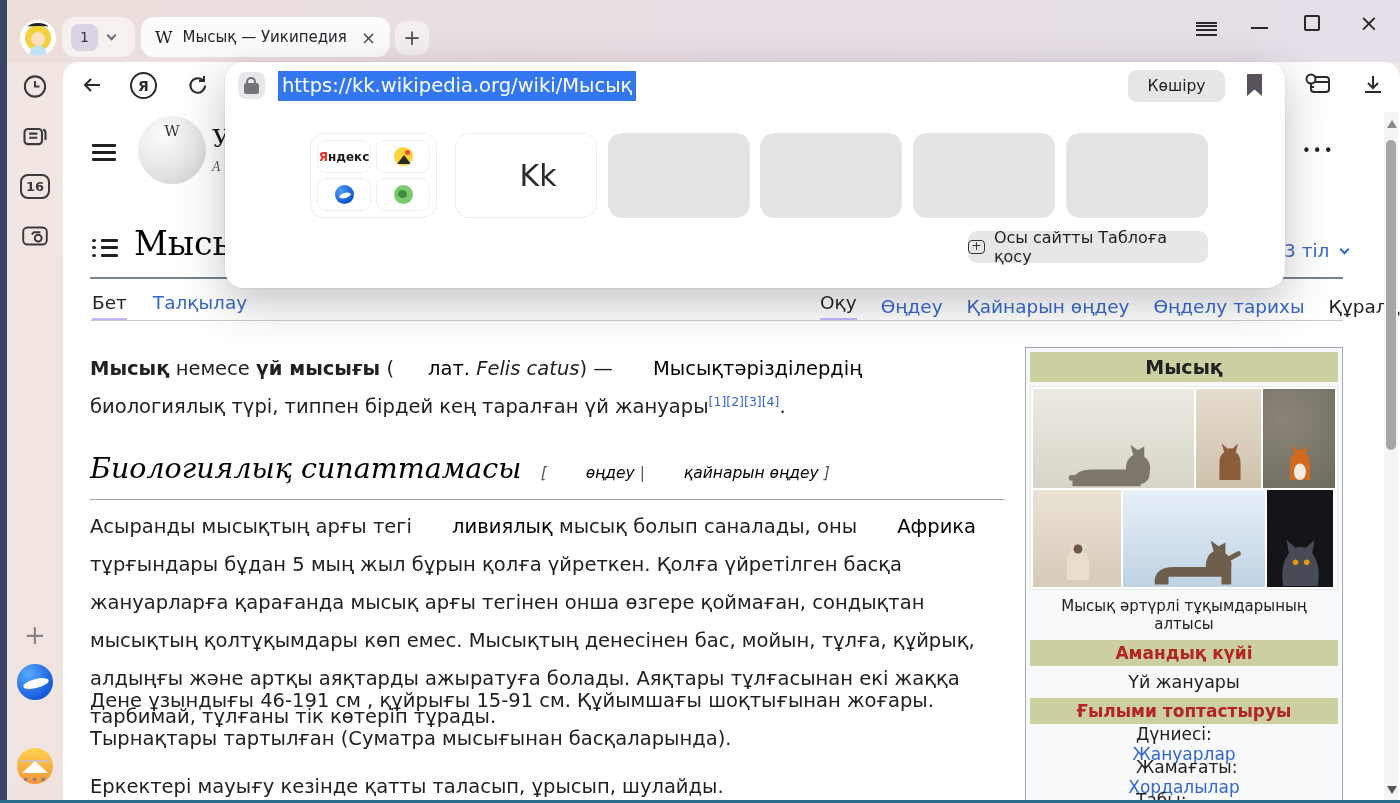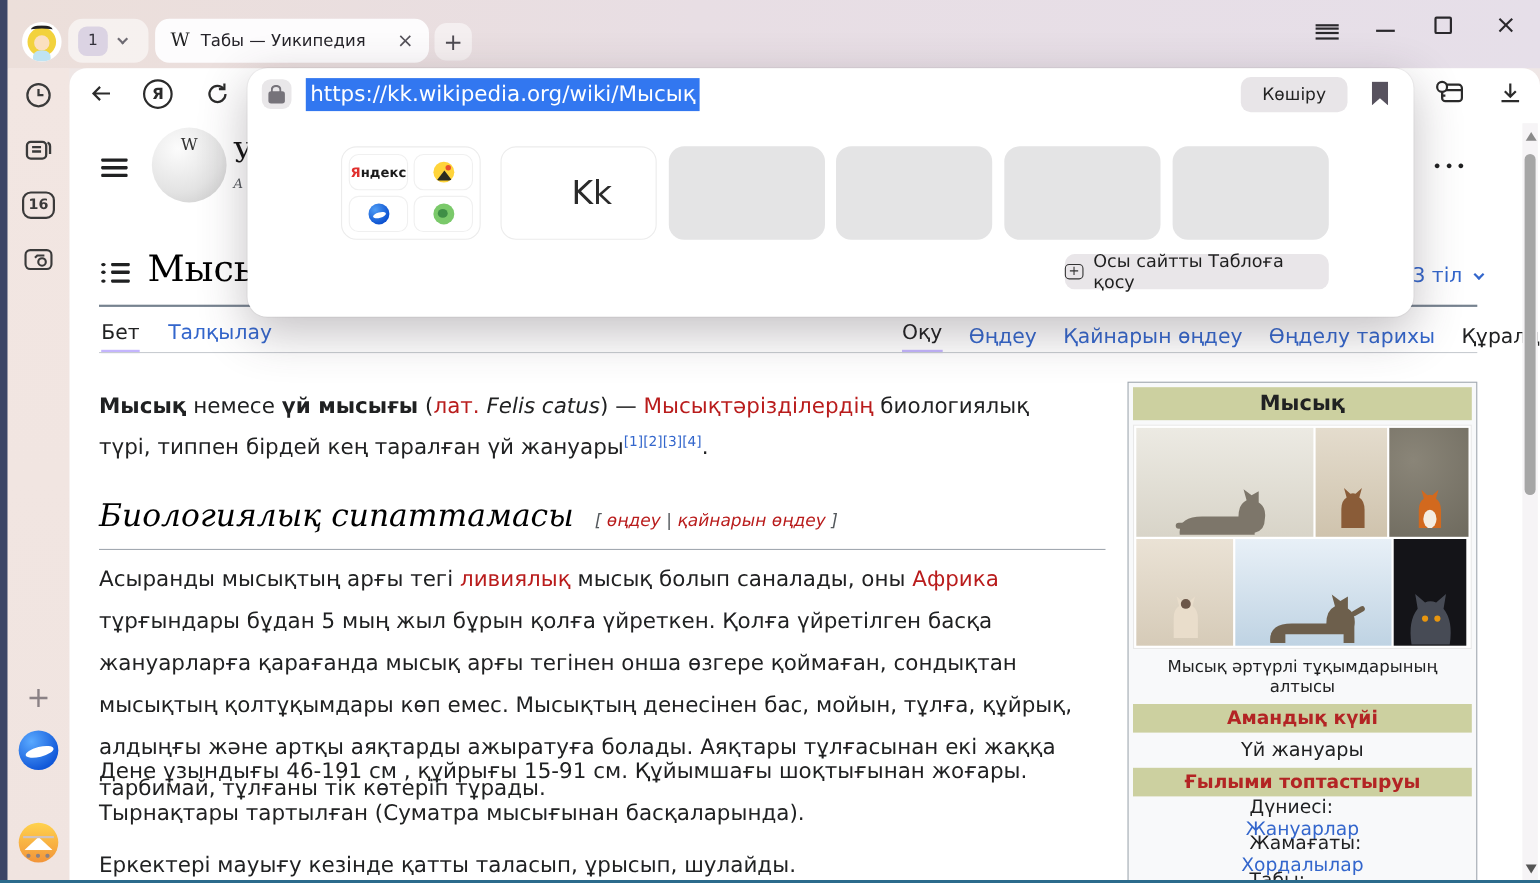--- a/index.html
+++ b/index.html
@@ -83,21 +83,21 @@
 
   .wtabs-left { position:absolute; left:92px; top:292px; display:flex; gap:26px; font-size:18.5px; }
   .wtabs-right { position:absolute; left:820px; top:292px; display:flex; gap:24px; font-size:18.5px; align-items:center; }
   .wtab { color:#3366cc; white-space:nowrap; }
   .wtab.on { color:#202122; border-bottom:3px solid #c4b5fd; padding-bottom:5px; }
   .wtab.plain { color:#202122; }
 
   
   .para { position:absolute; left:90px; font-size:19.5px; line-height:38px; color:#202122; }
   .para b { font-weight:bold; }
-  .lnk { color:#b91c1c; }
+  .lnk { color:#000000;margin-left:34px; }
   .ital { font-style:italic; }
   sup.ref { font-size:12.5px; color:#3366cc; vertical-align:super; line-height:0; }
   .h2row { position:absolute; left:90px; top:452px; white-space:nowrap; }
   .h2row .h2t { font-family:"DejaVu Serif",serif; font-size:28.5px; color:#000; }
   .h2row .edits { font-size:15.5px; color:#54595d; margin-left:14px; }
   .h2row .edits .lnk { font-size:15.5px; }
   .h2-rule { position:absolute; left:90px; top:499px; width:915px; height:1px; background:#a2a9b1; }
 
   
   .infobox { position:absolute; left:1025px; top:347px; width:318px; background:#f8f9fa;
@@ -321,21 +321,21 @@
         <div class="face"></div>
         <div class="dress"></div>
         <div class="band"></div>
     </div>
     <div class="tabgroup" style="left:55px;">
       <div class="badge">1</div>
       <span class="chev"></span>
     </div>
     <div class="tab" style="left:134px;">
       <span class="fav">W</span>
-      <span class="t">Табы — Уикипедия</span>
+      <span class="t">Мысық — Уикипедия</span>
       <span class="x">×</span>
     </div>
     <div class="newtab" style="left:388px;">+</div>
     <div class="winbtn menu-bars" style="left:1189px;">
         <div>
           <div></div>
           <div></div>
           <div></div>
         </div>
       </div>

